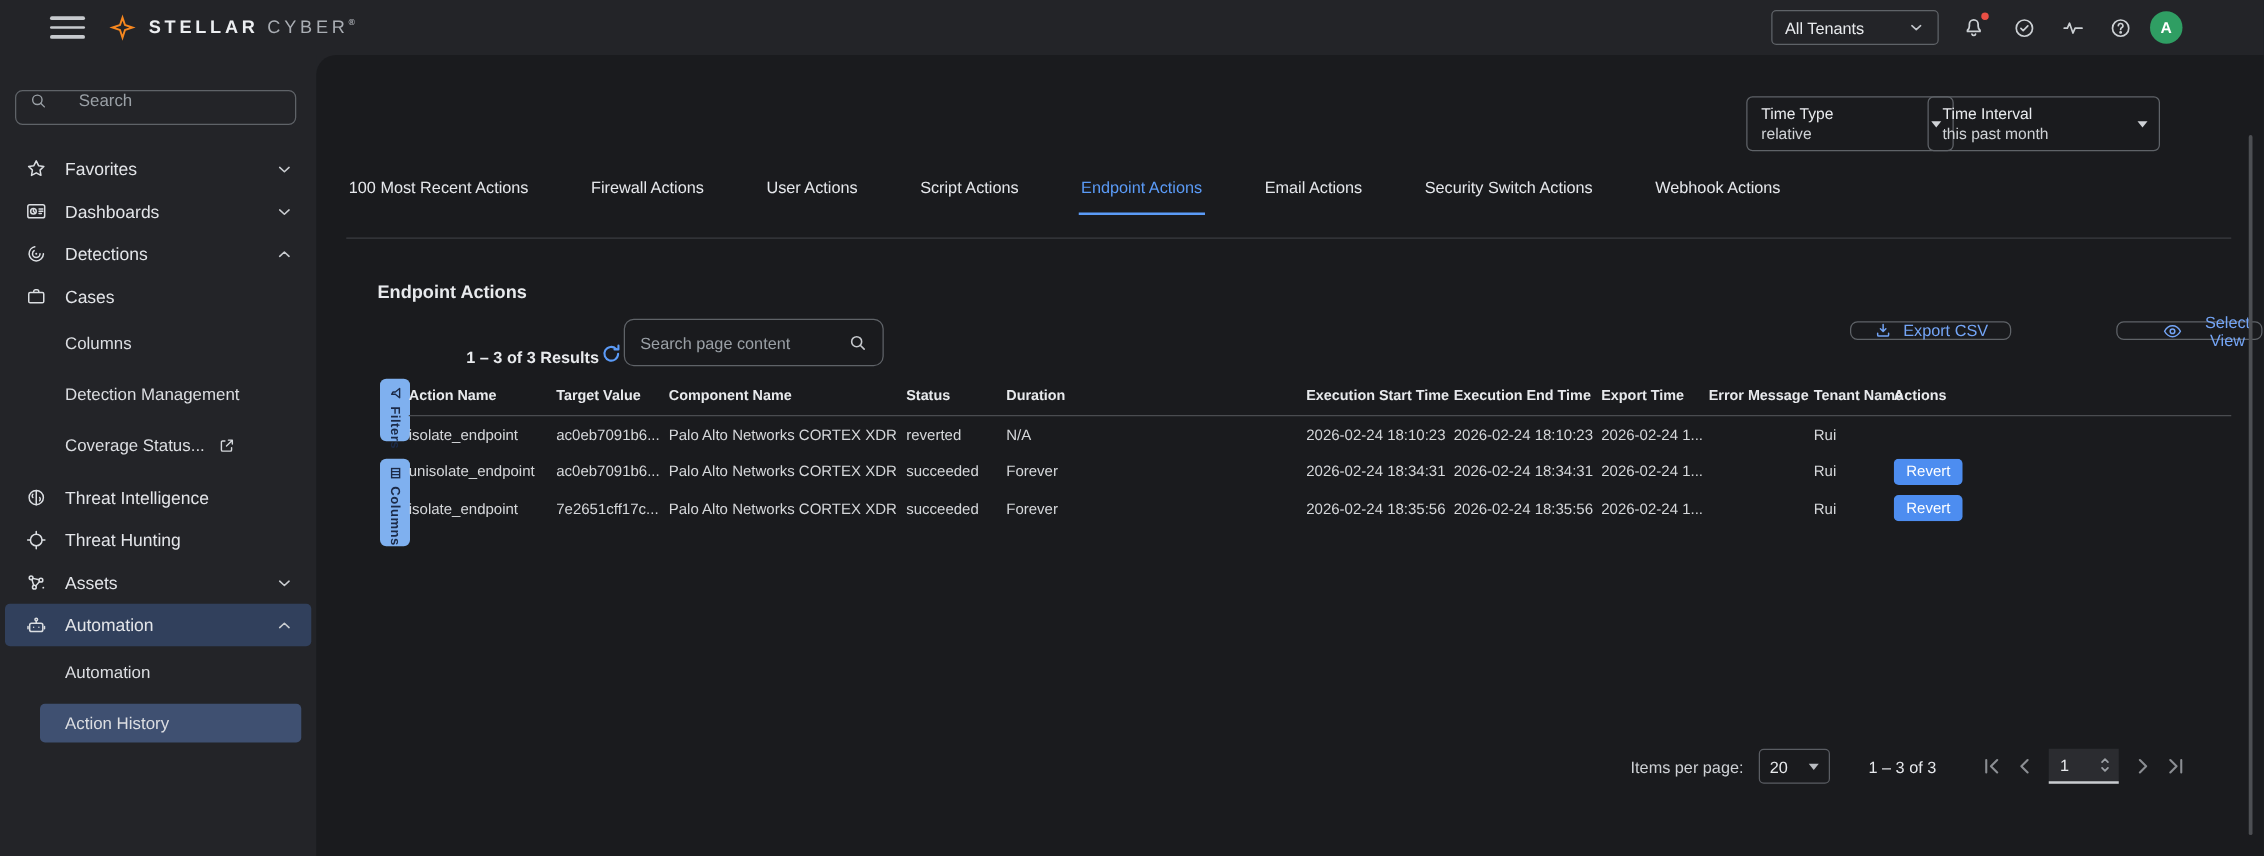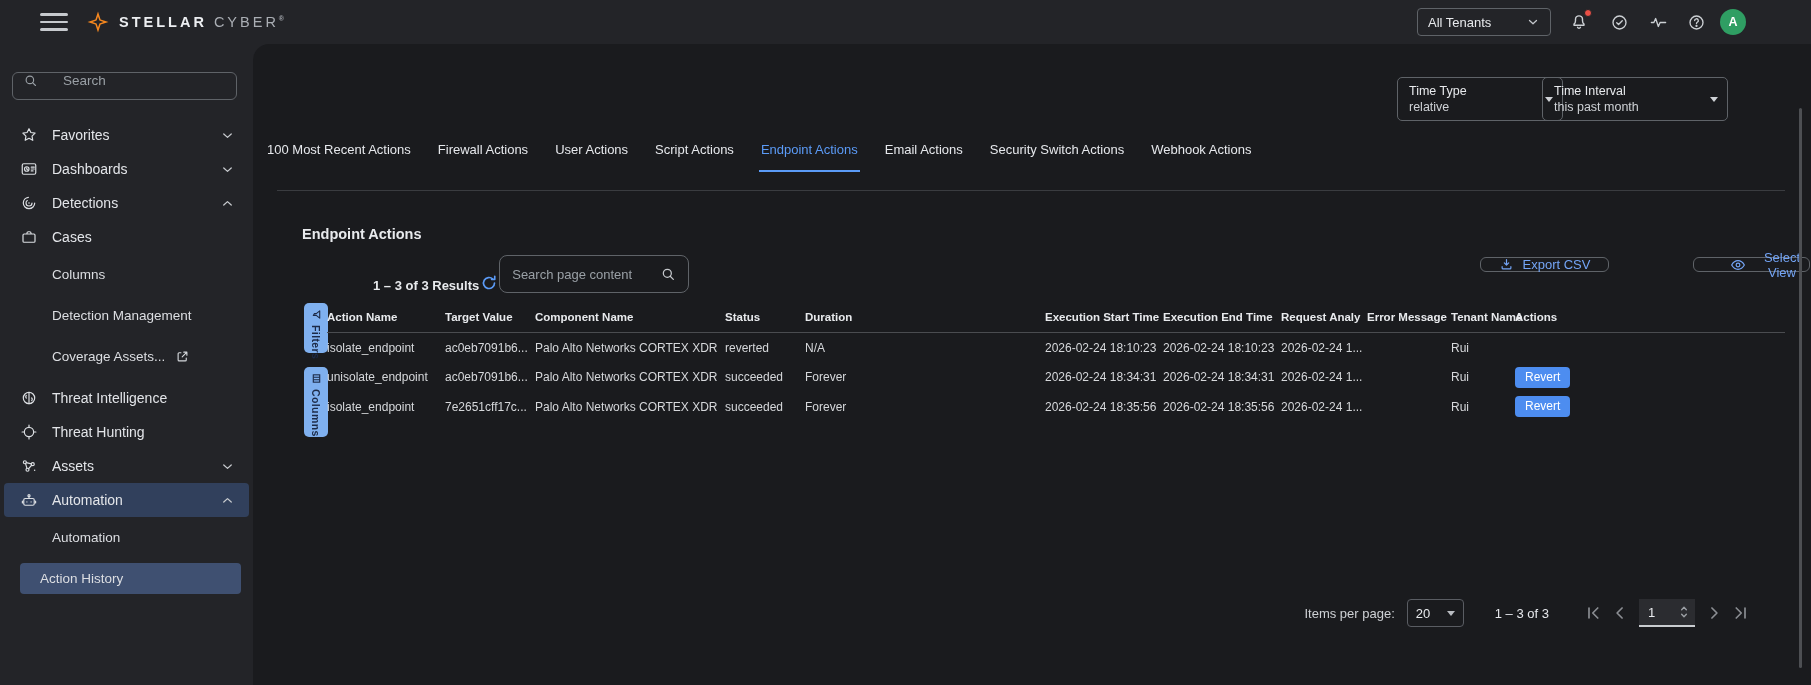--- a/index.html
+++ b/index.html
@@ -33,44 +33,44 @@
   .sidebar { position:absolute; left:0; top:44px; width:253px; height:641px; background:#232428; }
   .side-search { position:absolute; left:12px; top:28px; width:225px; height:28px; border:1px solid #5f6368; border-radius:6px; display:flex; align-items:flex-start; gap:25px; padding:0 10px; color:#9aa0a6; }
   .side-search input { flex:1; background:transparent; border:none; outline:none; color:#e8eaed; font-size:13.5px; }
   .side-search input::placeholder { color:#9aa0a6; }
   .side-list { position:absolute; left:0; top:74px; width:253px; }
   .side-item { height:34px; display:flex; align-items:center; gap:14px; padding:0 18px 0 20px; font-size:14px; color:#e3e5e9; margin:0 0 0 0; }
   .side-item .sicon { width:18px; height:18px; color:#dbdee2; flex:none; }
   .side-item .chev { margin-left:auto; color:#c9ccd0; }
   .side-sub { height:41px; display:flex; align-items:center; gap:10px; padding-left:52px; font-size:13.5px; color:#dcdee2; }
   .side-item.active-parent { background:#31405c; border-radius:4px; margin:0 4px; padding:0 14px 0 16px; }
-  .side-sub.selected { background:#3f5071; border-radius:4px; margin-left:20px; margin-right:12px; padding-left:20px; height:31px; margin-top:5px; }
+  .side-sub.selected { background:#3f5071; border-radius:4px; margin-left:32px; margin-right:12px; padding-left:20px; height:31px; margin-top:5px; }
   .ext-icon { color:#d5d8dc; }
 
   
   .main { position:absolute; left:253px; top:44px; width:1558px; height:641px; background:#1a1b1e; border-top-left-radius:16px; }
 
   .time-box { position:absolute; top:33px; height:44px; border:1px solid #5f6368; border-radius:5px; padding:5px 26px 18px 11px; }
   .time-box .tlabel { font-size:12.5px; color:#e8eaed; line-height:16px; }
   .time-box .tvalue { font-size:12.5px; color:#cfd2d6; line-height:17px; }
   .time-box .caret { position:absolute; right:9px; top:19px; width:0; height:0; border-left:4.5px solid transparent; border-right:4.5px solid transparent; border-top:5.5px solid #cfd2d6; }
   #time-type { left:1144px; width:166px; }
   #time-interval { left:1289px; width:186px; }
 
-  .tabs { position:absolute; left:12px; top:84px; height:44px; display:flex; align-items:center; gap:23px; }
+  .tabs { position:absolute; left:24px; top:84px; height:44px; display:flex; align-items:center; gap:46px; }
   .tab { font-size:13px; color:#e6e8ec; height:44px; display:flex; align-items:center; border-bottom:2px solid transparent; padding:0 2px; white-space:nowrap; }
   .tab.active { color:var(--tab_active); border-bottom-color:var(--tab_active); font-weight:500; }
   .tabs-divider { position:absolute; left:24px; top:146px; width:1508px; height:1px; background:#3a3c40; }
 
   .section-title { position:absolute; left:49px; top:182px; font-size:14.5px; font-weight:700; color:#e8eaed; }
 
   .toolbar { position:absolute; left:82px; top:211px; height:38px; display:flex; align-items:flex-end; gap:0;margin-left:38px; }
   .results { font-size:13px; font-weight:700; color:#e8eaed; white-space:nowrap; }
   .refresh-btn { width:20px; height:20px; color:var(--accent); }
-  .page-search { width:190px; height:38px; border:1px solid #5f6368; border-radius:8px; display:flex; align-items:center; padding:16px 12px; gap:8px; }
+  .page-search { width:208px; height:38px; border:1px solid #5f6368; border-radius:8px; display:flex; align-items:center; padding:16px 12px; gap:8px; }
   .page-search input { flex:1; min-width:0; background:transparent; border:none; outline:none; font-size:13px; color:#e8eaed; }
   .page-search input::placeholder { color:#9aa0a6; }
   .page-search .mag { color:#c6c9cd; flex:none; }
 
   .outline-btn { position:absolute; top:213px; height:15px; border:1px solid #5f6368; border-radius:6px; display:flex; align-items:center; justify-content:center; gap:9px; font-size:13px; color:#74a5f6; }
   #export-csv { left:1227px; width:129px; }
   #select-view { left:1440px; width:117px;padding-left:36px; }
 
   
   .rail { position:absolute; left:51px; top:259px; width:24px; }
@@ -231,21 +231,21 @@
       <span>Cases</span>
     </div>
 
     <div class="side-sub">
       <span>Columns</span>
     </div>
     <div class="side-sub">
       <span>Detection Management</span>
     </div>
     <div class="side-sub">
-      <span>Coverage Assets...</span>
+      <span>Coverage Status...</span>
       <span class="ext-icon">
         <svg width="15" height="15" viewBox="0 0 24 24" fill="none" stroke="currentColor" stroke-width="1.8" stroke-linecap="round" stroke-linejoin="round">
             <path d="M14 5 h5 v5 M19 5 L11.5 12.5 M9.5 6 H6.5 A1.5 1.5 0 0 0 5 7.5 v10 A1.5 1.5 0 0 0 6.5 19 h10 A1.5 1.5 0 0 0 18 17.5 V14.5"></path>
           </svg>
       </span>
     </div>
 
     <div class="side-item" style="margin-top:4px">
       <span class="sicon">
         <svg width="18" height="18" viewBox="0 0 24 24" fill="none" stroke="currentColor" stroke-width="1.6" stroke-linecap="round">
@@ -397,21 +397,21 @@
 
   <div class="table">
     <div class="thead">
         <div class="th">Action Name</div>
         <div class="th">Target Value</div>
         <div class="th">Component Name</div>
         <div class="th">Status</div>
         <div class="th">Duration</div>
         <div class="th">Execution Start Time</div>
         <div class="th">Execution End Time</div>
-        <div class="th">Request Analy</div>
+        <div class="th">Export Time</div>
         <div class="th">Error Message</div>
         <div class="th">Tenant Name</div>
         <div class="th">Actions</div>
       </div>
     <div>
         <div class="tr">
           <div class="td">isolate_endpoint</div>
           <div class="td">ac0eb7091b6...</div>
           <div class="td">Palo Alto Networks CORTEX XDR</div>
           <div class="td">reverted</div>

